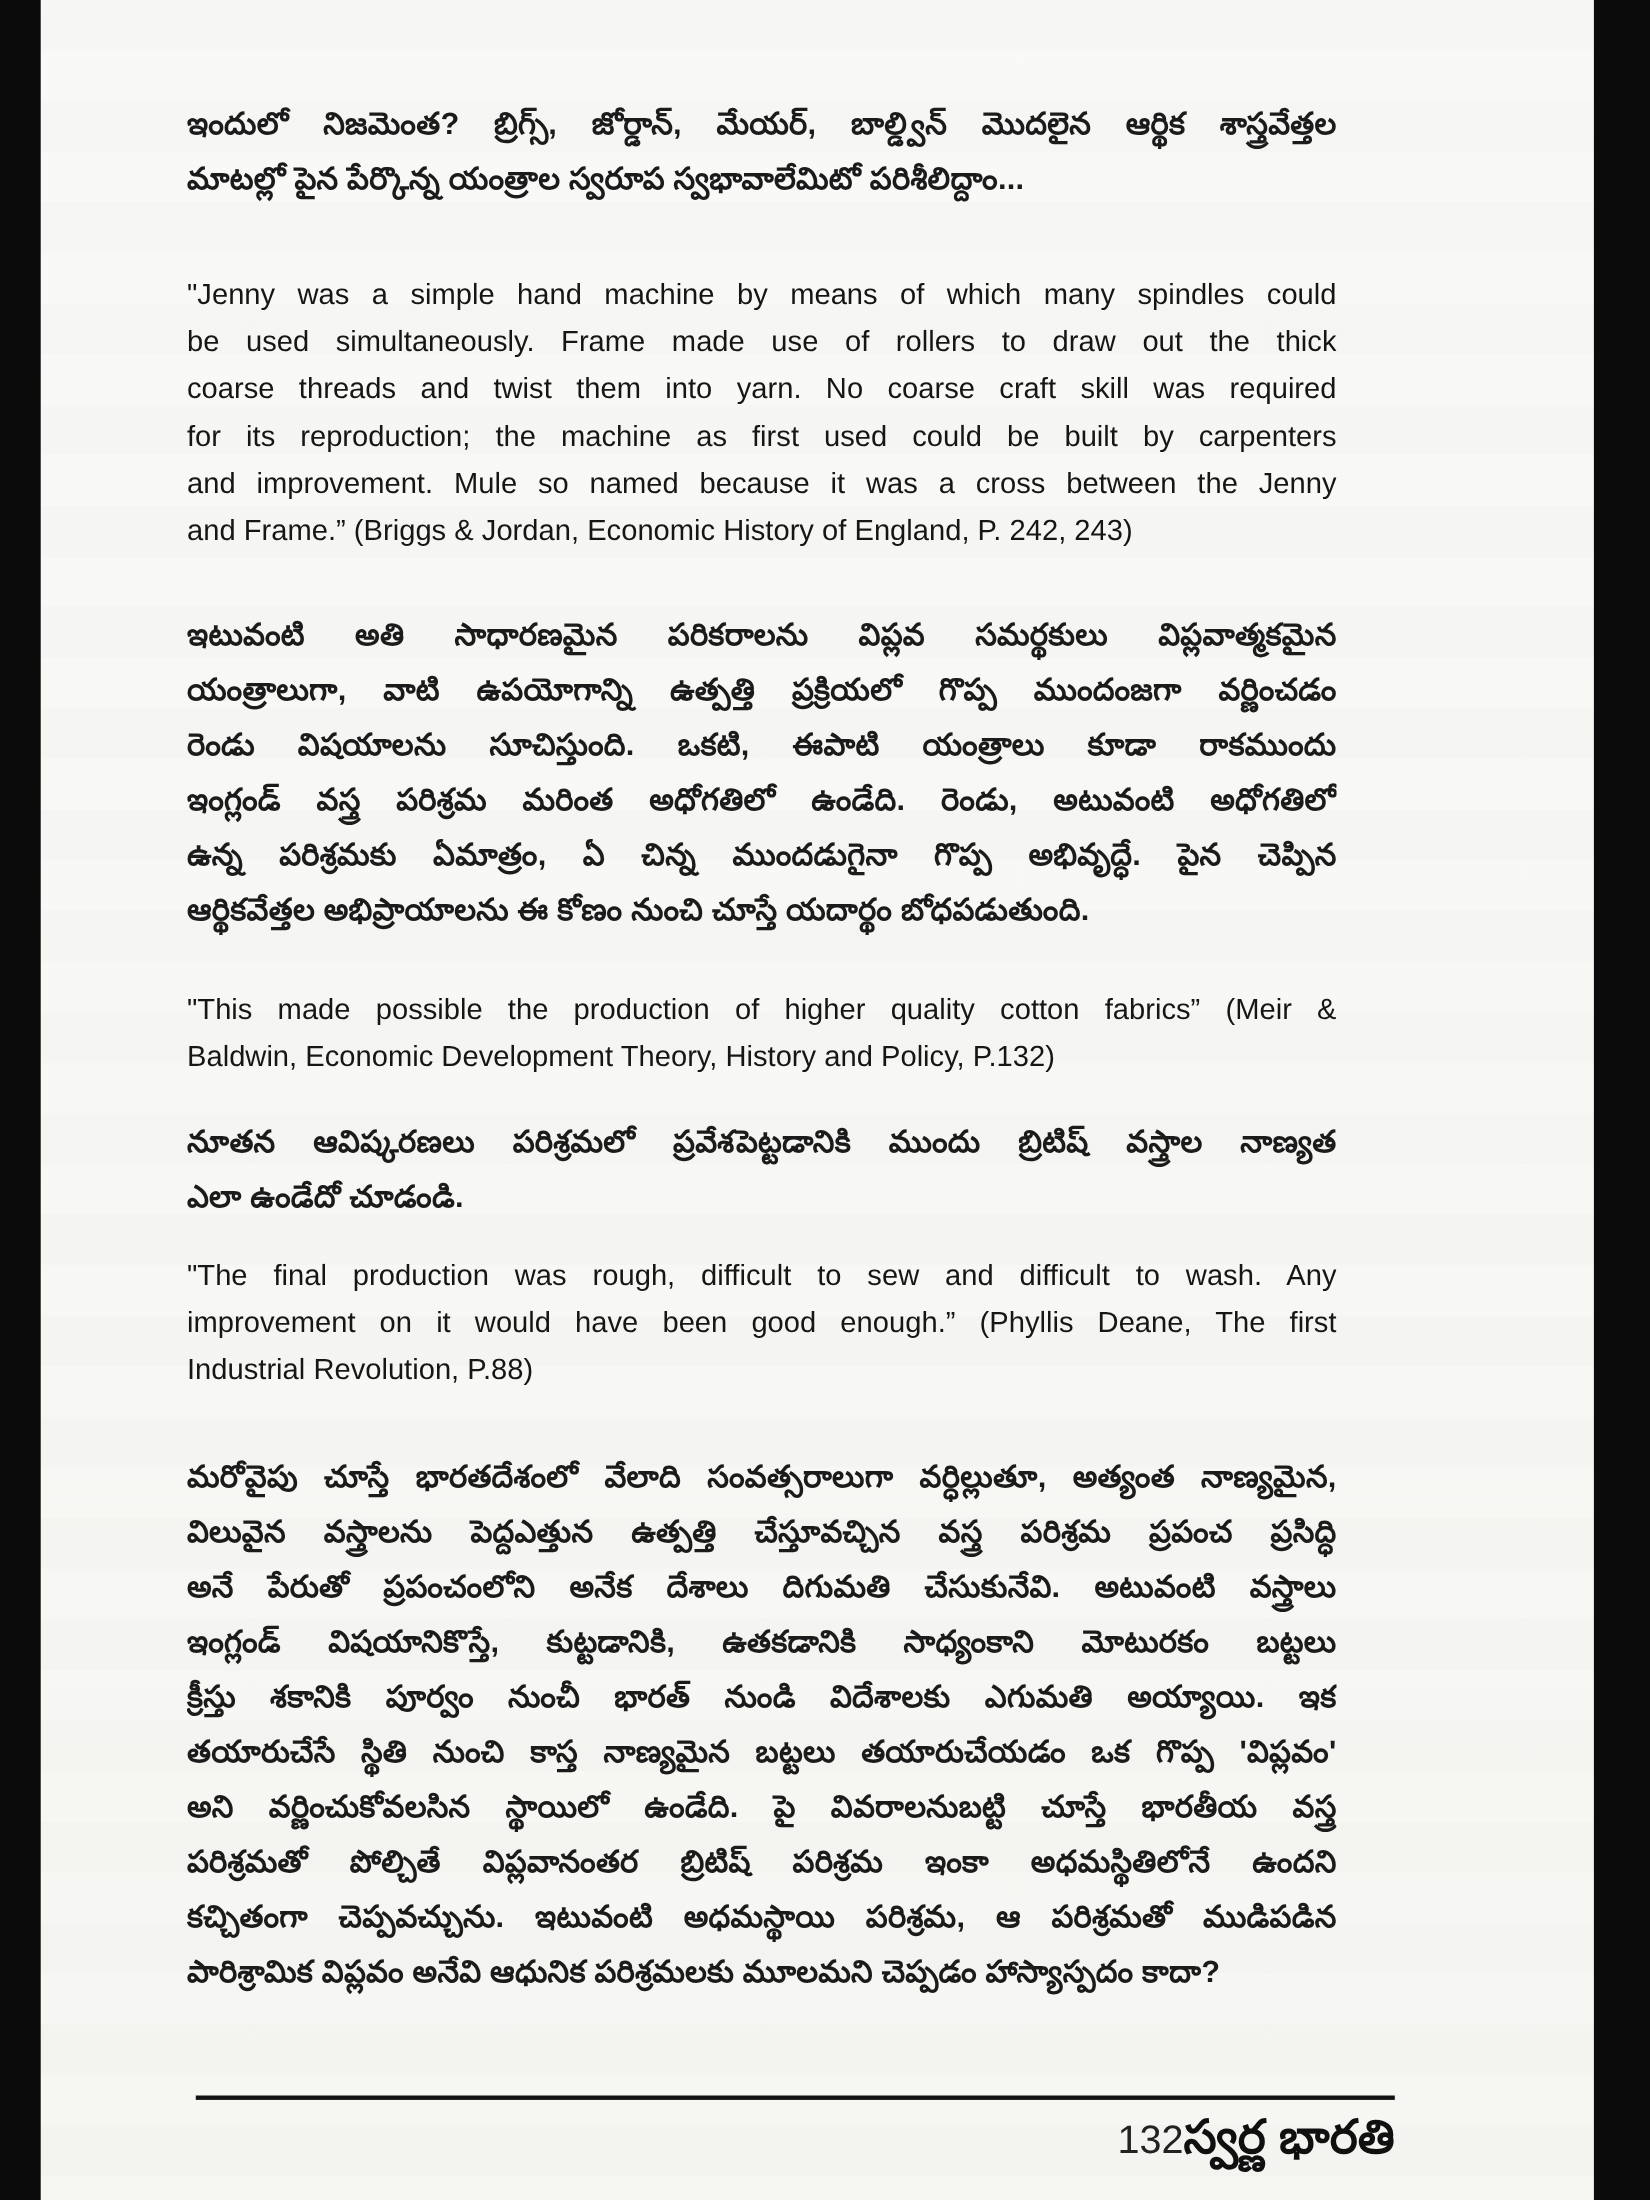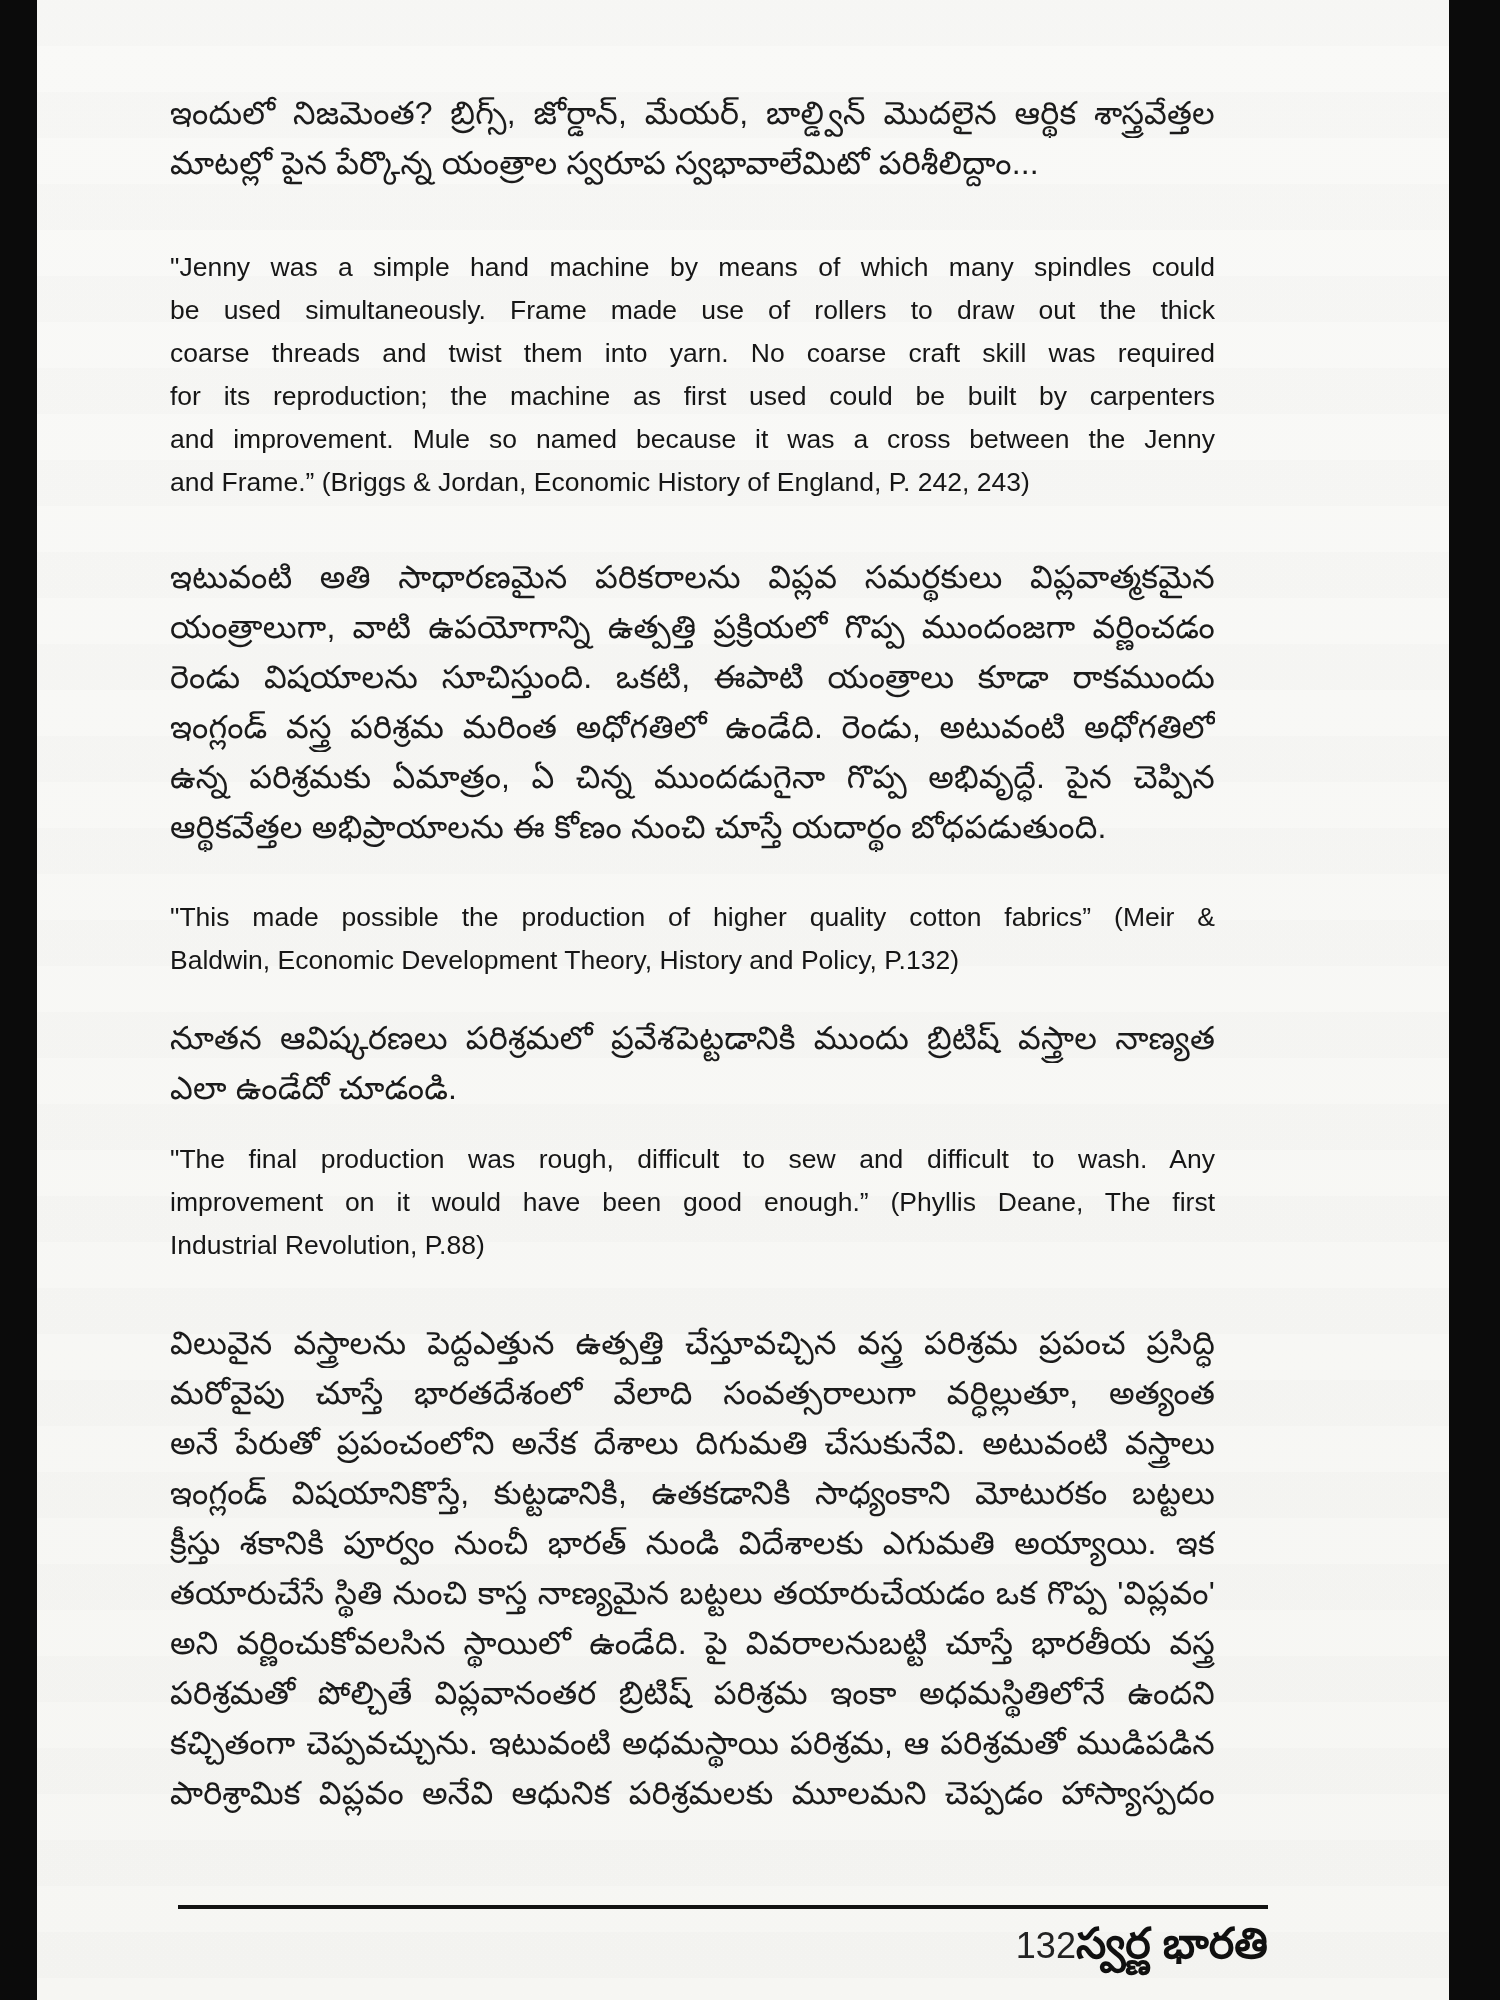--- a/index.html
+++ b/index.html
@@ -46,22 +46,23 @@
     overflow: hidden;
     text-align: justify;
     text-align-last: justify;
     white-space: normal;
   }
   .line.last { text-align-last: left; }
 
   .telugu-paragraph .line {
     height: 50px;
     line-height: 50px;
-    font-size: 32px;
+    font-size: 28px;
     letter-spacing: 0.2px;
+    font-weight: bold;
   }
   .english-quote .line {
     height: 43px;
     line-height: 43px;
     font-size: 26.5px;
     color: #161616;
   }
 
   .b0 { margin-bottom: 58px; }
   .b1 { margin-bottom: 48px; }
@@ -133,22 +134,22 @@
       <div class="block telugu-paragraph b4" lang="te">
         <div class="line">నూతన ఆవిష్కరణలు పరిశ్రమలో ప్రవేశపెట్టడానికి ముందు బ్రిటిష్ వస్త్రాల నాణ్యత</div>
         <div class="line last">ఎలా ఉండేదో చూడండి.</div>
       </div>
       <div class="block english-quote b5">
         <div class="line">"The final production was rough, difficult to sew and difficult to wash. Any</div>
         <div class="line">improvement on it would have been good enough.” (Phyllis Deane, The first</div>
         <div class="line last">Industrial Revolution, P.88)</div>
       </div>
       <div class="block telugu-paragraph b6" lang="te">
+        <div class="line">మరోవైపు చూస్తే భారతదేశంలో వేలాది సంవత్సరాలుగా వర్ధిల్లుతూ, అత్యంత నాణ్యమైన,</div>
         <div class="line">విలువైన వస్త్రాలను పెద్దఎత్తున ఉత్పత్తి చేస్తూవచ్చిన వస్త్ర పరిశ్రమ ప్రపంచ ప్రసిద్ధి</div>
-        <div class="line">మరోవైపు చూస్తే భారతదేశంలో వేలాది సంవత్సరాలుగా వర్ధిల్లుతూ, అత్యంత నాణ్యమైన,</div>
         <div class="line">అనే పేరుతో ప్రపంచంలోని అనేక దేశాలు దిగుమతి చేసుకునేవి. అటువంటి వస్త్రాలు</div>
         <div class="line">ఇంగ్లండ్ విషయానికొస్తే, కుట్టడానికి, ఉతకడానికి సాధ్యంకాని మోటురకం బట్టలు</div>
         <div class="line">క్రీస్తు శకానికి పూర్వం నుంచీ భారత్ నుండి విదేశాలకు ఎగుమతి అయ్యాయి. ఇక</div>
         <div class="line">తయారుచేసే స్థితి నుంచి కాస్త నాణ్యమైన బట్టలు తయారుచేయడం ఒక గొప్ప 'విప్లవం'</div>
         <div class="line">అని వర్ణించుకోవలసిన స్థాయిలో ఉండేది. పై వివరాలనుబట్టి చూస్తే భారతీయ వస్త్ర</div>
         <div class="line">పరిశ్రమతో పోల్చితే విప్లవానంతర బ్రిటిష్ పరిశ్రమ ఇంకా అధమస్థితిలోనే ఉందని</div>
         <div class="line">కచ్చితంగా చెప్పవచ్చును. ఇటువంటి అధమస్థాయి పరిశ్రమ, ఆ పరిశ్రమతో ముడిపడిన</div>
         <div class="line last">పారిశ్రామిక విప్లవం అనేవి ఆధునిక పరిశ్రమలకు మూలమని చెప్పడం హాస్యాస్పదం కాదా?</div>
       </div>
     </div>

